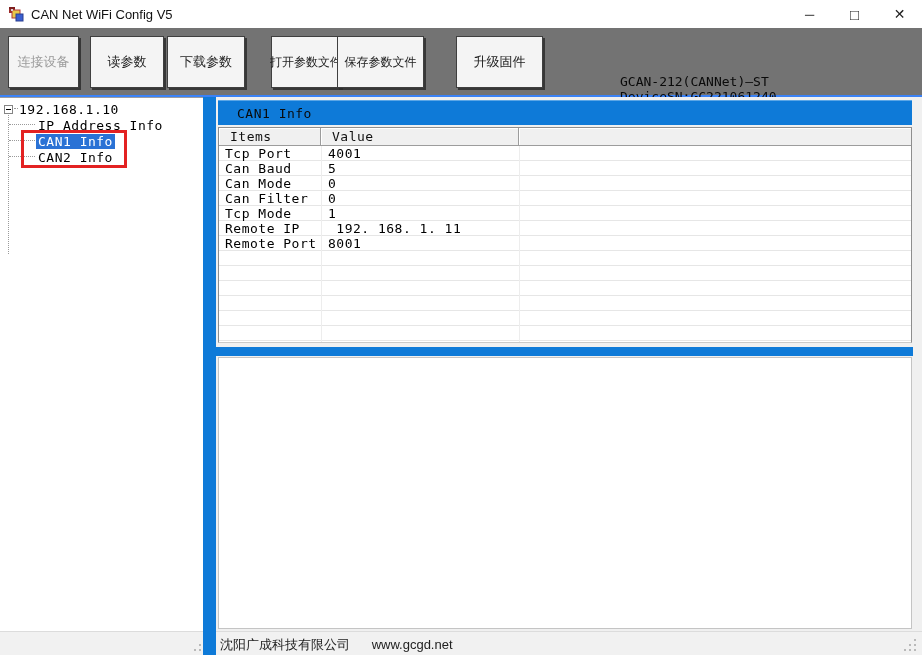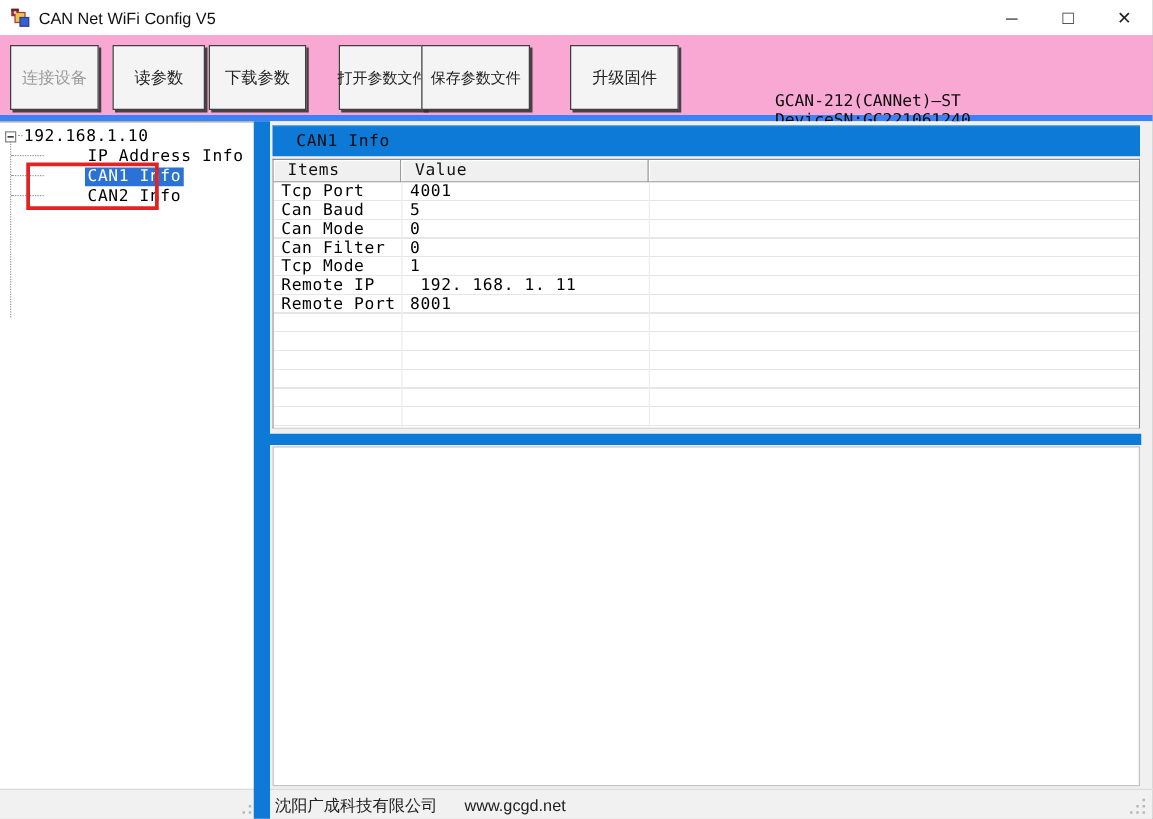--- a/index.html
+++ b/index.html
@@ -24,21 +24,21 @@
   .win-btn {
     width:45px; height:28px; display:flex; align-items:center; justify-content:center;
     font-size:13px; color:#222; cursor:default;
   }
   .win-btn.max { font-size:15px; }
   .win-btn.close { font-size:14px; }
 
   
   .toolbar {
     position:absolute; left:0; top:28px; width:922px; height:69px;
-    background:#f9a8d4; border-bottom:5px solid #3b82f6;
+    background:#737373; border-bottom:2px solid #3b82f6;
   }
   .tb-btn {
     position:absolute; top:8px; height:52px;
     background:#f4f4f4;
     border:1px solid #3f3f3f;
     box-shadow:2px 2px 0 rgba(45,45,45,0.85);
     font-size:13px; color:#222;
     display:flex; align-items:center; justify-content:center;
     font-family:"Liberation Sans",sans-serif;
     white-space:nowrap;
@@ -57,21 +57,21 @@
   }
   .tree-root-row { position:absolute; left:0; top:3px; height:16px; display:flex; align-items:center; }
   .expander {
     position:relative; width:9px; height:9px; margin-left:4px;
     border:1px solid #848484; background:#fff;
   }
   .expander .minus {
     position:absolute; left:1px; top:3px; width:5px; height:1px; background:#000;
   }
   .tree-label {
-    font-size:13px; color:#000; padding:0 2px; letter-spacing:0.5px; white-space:pre;margin-left:32px;
+    font-size:13px; color:#000; padding:0 2px; letter-spacing:0.5px; white-space:pre;
   }
   .tree-root-row .tree-label { margin-left:4px; }
   .tree-child {
     position:absolute; left:36px; height:16px; display:flex; align-items:center;
   }
   .tree-child .tree-label.selected { background:#2a72d5; color:#ffffff; }
   .dot-v { position:absolute; left:8px; width:1px; border-left:1px dotted #9a9a9a; }
   .dot-h { position:absolute; height:1px; border-top:1px dotted #9a9a9a; }
   .red-annotation {
     position:absolute; left:21px; top:130px; width:106px; height:38px;

